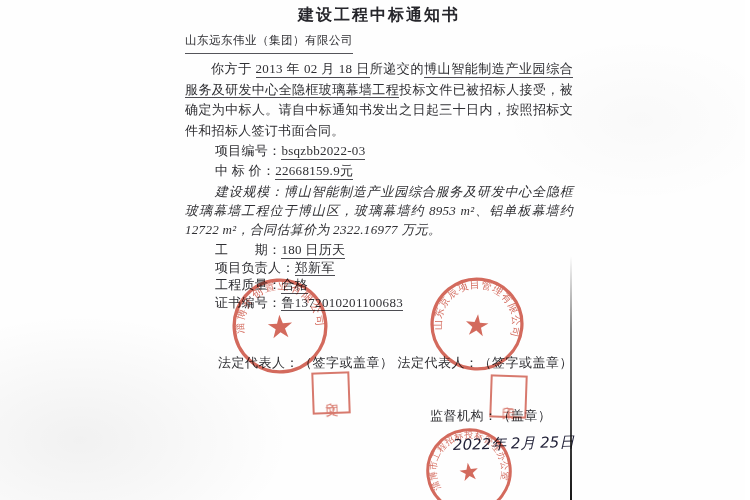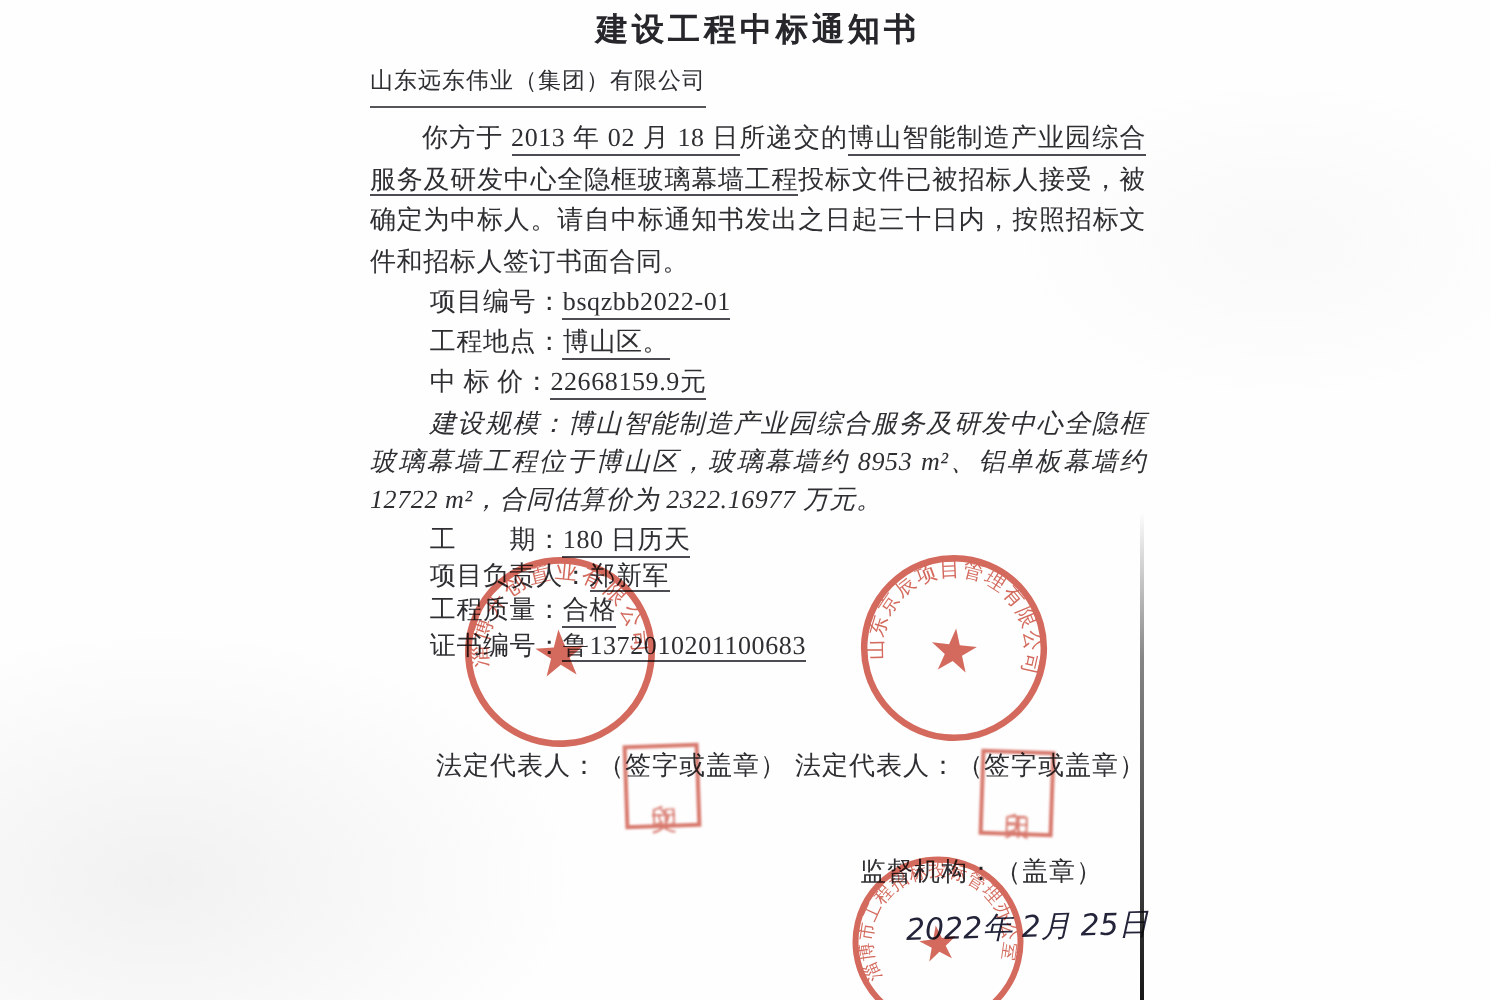--- a/index.html
+++ b/index.html
@@ -84,23 +84,22 @@
 <div class="doc">
 
   <div class="content">
 
     <h1 class="title">建设工程中标通知书</h1>
 
     <p class="addressee">山东远东伟业（集团）有限公司</p>
 
     <p class="para"><span>你方于 </span><span class="u">2013 年 02 月 18 日</span><span>所递交的</span><span class="u">博山智能制造产业园综合服务及研发中心全隐框玻璃幕墙工程</span><span>投标文件已被招标人接受，被确定为中标人。请自中标通知书发出之日起三十日内，按照招标文件和招标人签订书面合同。</span></p>
 
-    <div class="fieldrow"><span>项目编号：</span><span class="u">bsqzbb2022-01</span></div>
+    <div class="fieldrow"><span>项目编号：</span><span class="u">bsqzbb2022-03</span></div>
 
-    <div class="fieldrow"><span>工程地点：</span><span class="u">博山区。</span></div>
 
     <div class="fieldrow"><span>中 标 价：</span><span class="u">22668159.9元</span></div>
 
     <p class="scale"><span>建设规模：</span><span>博山智能制造产业园综合服务及研发中心全隐框玻璃幕墙工程位于博山区，玻璃幕墙约 8953 m²、铝单板幕墙约 12722 m²，合同估算价为 2322.16977 万元。</span></p>
 
     <div class="fieldrow tight"><span>工　　期：</span><span class="u">180 日历天</span></div>
 
     <div class="fieldrow tight"><span>项目负责人：</span><span class="u">郑新军</span></div>
 
     <div class="fieldrow tight"><span>工程质量：</span><span class="u">合格</span></div>

